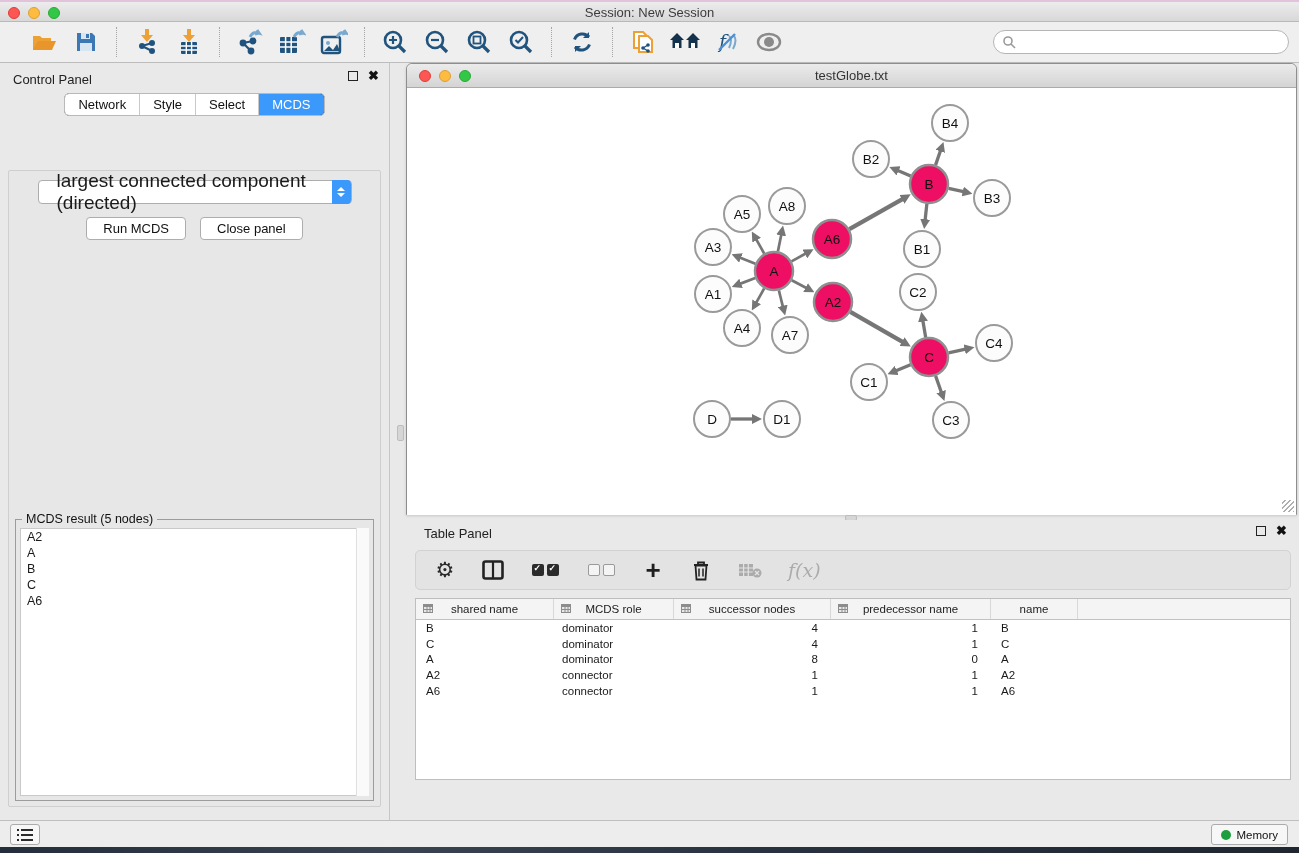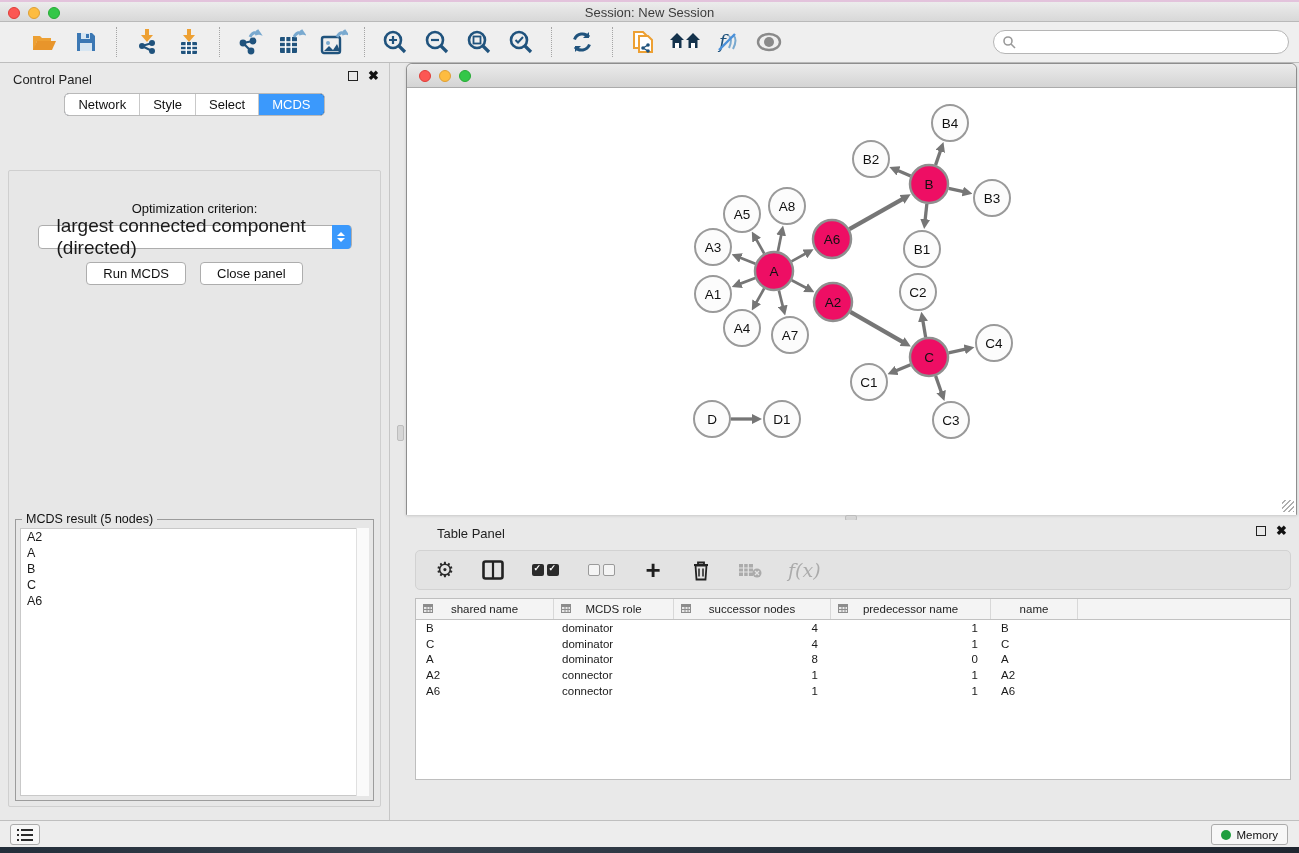--- a/index.html
+++ b/index.html
@@ -68,21 +68,21 @@
   .net-titlebar .lights { top:6px; left:12px; }
   .net-canvas { position:absolute; top:25px; left:0; width:889px; height:426px; background:#fff; }
   .resize-grip { position:absolute; right:2px; bottom:2px; width:12px; height:12px;
     background:repeating-linear-gradient(135deg, transparent 0 2px, #AFAFAF 2px 3.5px); }
   .divider-grip-left { position:absolute; left:397px; top:425px; width:7px; height:16px; background:#D6D6D6; border:1px solid #BDBDBD; border-radius:2px; }
   .divider-grip-bottom { position:absolute; left:845px; top:515px; width:12px; height:6px; background:#D6D6D6; border:1px solid #BDBDBD; border-radius:2px; }
 
   
   .table-panel { position:absolute; left:391px; top:520px; width:908px; height:300px; background:#E9E9E9; }
   .tp-head { position:relative; height:26px; }
-  .tp-head .panel-title { left:46px; top:6px; }
+  .tp-head .panel-title { left:33px; top:6px; }
   .tp-head .panel-icons { right:12px; top:6px; }
   .tp-toolbar { position:absolute; left:24px; right:8px; top:30px; height:40px; background:#E3E3E3;
     border:1px solid #D2D2D2; border-radius:5px; display:flex; align-items:center; gap:26px; padding-left:18px; }
   .tp-icon { display:flex; align-items:center; justify-content:center; min-width:22px; height:26px; cursor:default; }
   .gear-glyph { font-size:21px; color:#2b2b2b; line-height:22px; }
   .chk { width:12px; height:12px; border-radius:2px; display:inline-block; margin:0 1.5px; position:relative; }
   .chk.on { background:#2b2b2b; }
   .chk.on:after { content:"✓"; position:absolute; left:2px; top:-1px; color:#fff; font-size:9px; font-weight:bold; }
   .chk.off { border:1.5px solid #9a9a9a; background:#F4F4F4; }
   .plus-glyph { font-size:26px; font-weight:bold; color:#1e1e1e; line-height:20px; }
@@ -292,21 +292,20 @@
   </div>
   <div class="seg-tabs">
     <div class="seg">
       <div class="tab">Network</div>
       <div class="tab">Style</div>
       <div class="tab">Select</div>
       <div class="tab active">MCDS</div>
     </div>
   </div>
   <div class="cp-content">
-    <div class="opt-label">Optimization criterion:</div>
     <div class="dropdown">
       <span>largest connected component (directed)</span>
       <div class="dd-stepper">
           <i class="up"></i>
           <i class="down"></i>
         </div>
     </div>
     <div class="cp-buttons">
       <button class="mac-btn">Run MCDS</button>
       <button class="mac-btn">Close panel</button>
@@ -325,20 +324,21 @@
   </div>
 </div>
 
 <div class="net-window">
   <div class="net-titlebar">
     <div class="lights">
       <div class="light red"></div>
       <div class="light yellow"></div>
       <div class="light green"></div>
     </div>
+    <div class="title">testGlobe.txt</div>
   </div>
   <svg class="net-canvas" viewBox="0 0 889 426">
     <defs>
       <marker id="ah" viewBox="0 0 10 10" refX="2" refY="5" markerWidth="10" markerHeight="10" orient="auto" markerUnits="userSpaceOnUse">
         <path d="M0,0 L10,5 L0,10 z" fill="#767676"></path>
       </marker>
     </defs>
     <g id="edges-layer">
         <line x1="357.20930486584723" y1="164.56032429229037" x2="348.7069731878139" y2="149.41554599079348" stroke="#767676" stroke-width="2.7" marker-end="url(#ah)"></line>
         <line x1="370.92232270276367" y1="162.3883864861816" x2="374.50874821613087" y2="144.45625891934577" stroke="#767676" stroke-width="2.7" marker-end="url(#ah)"></line>

